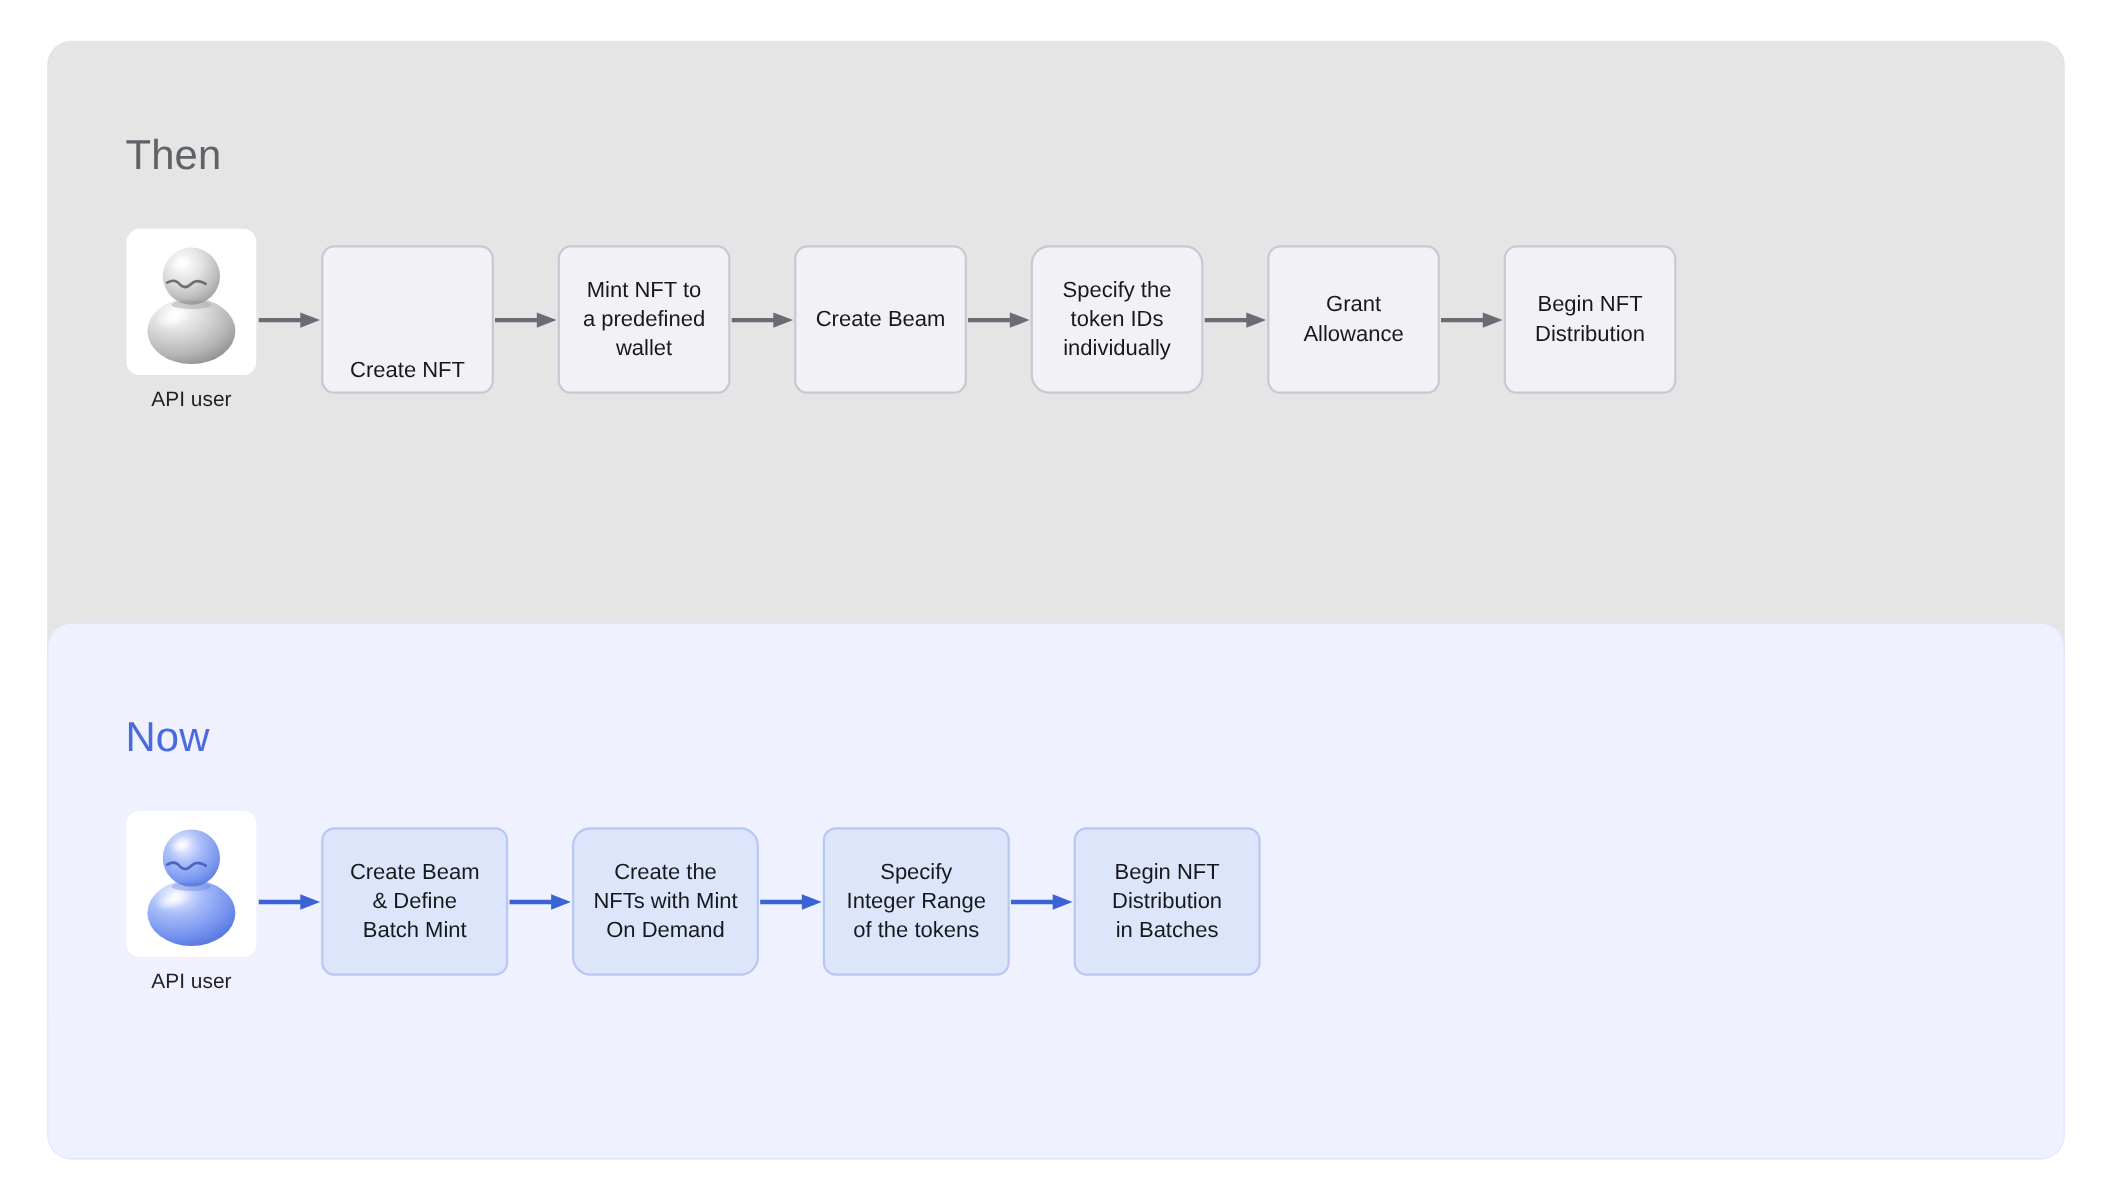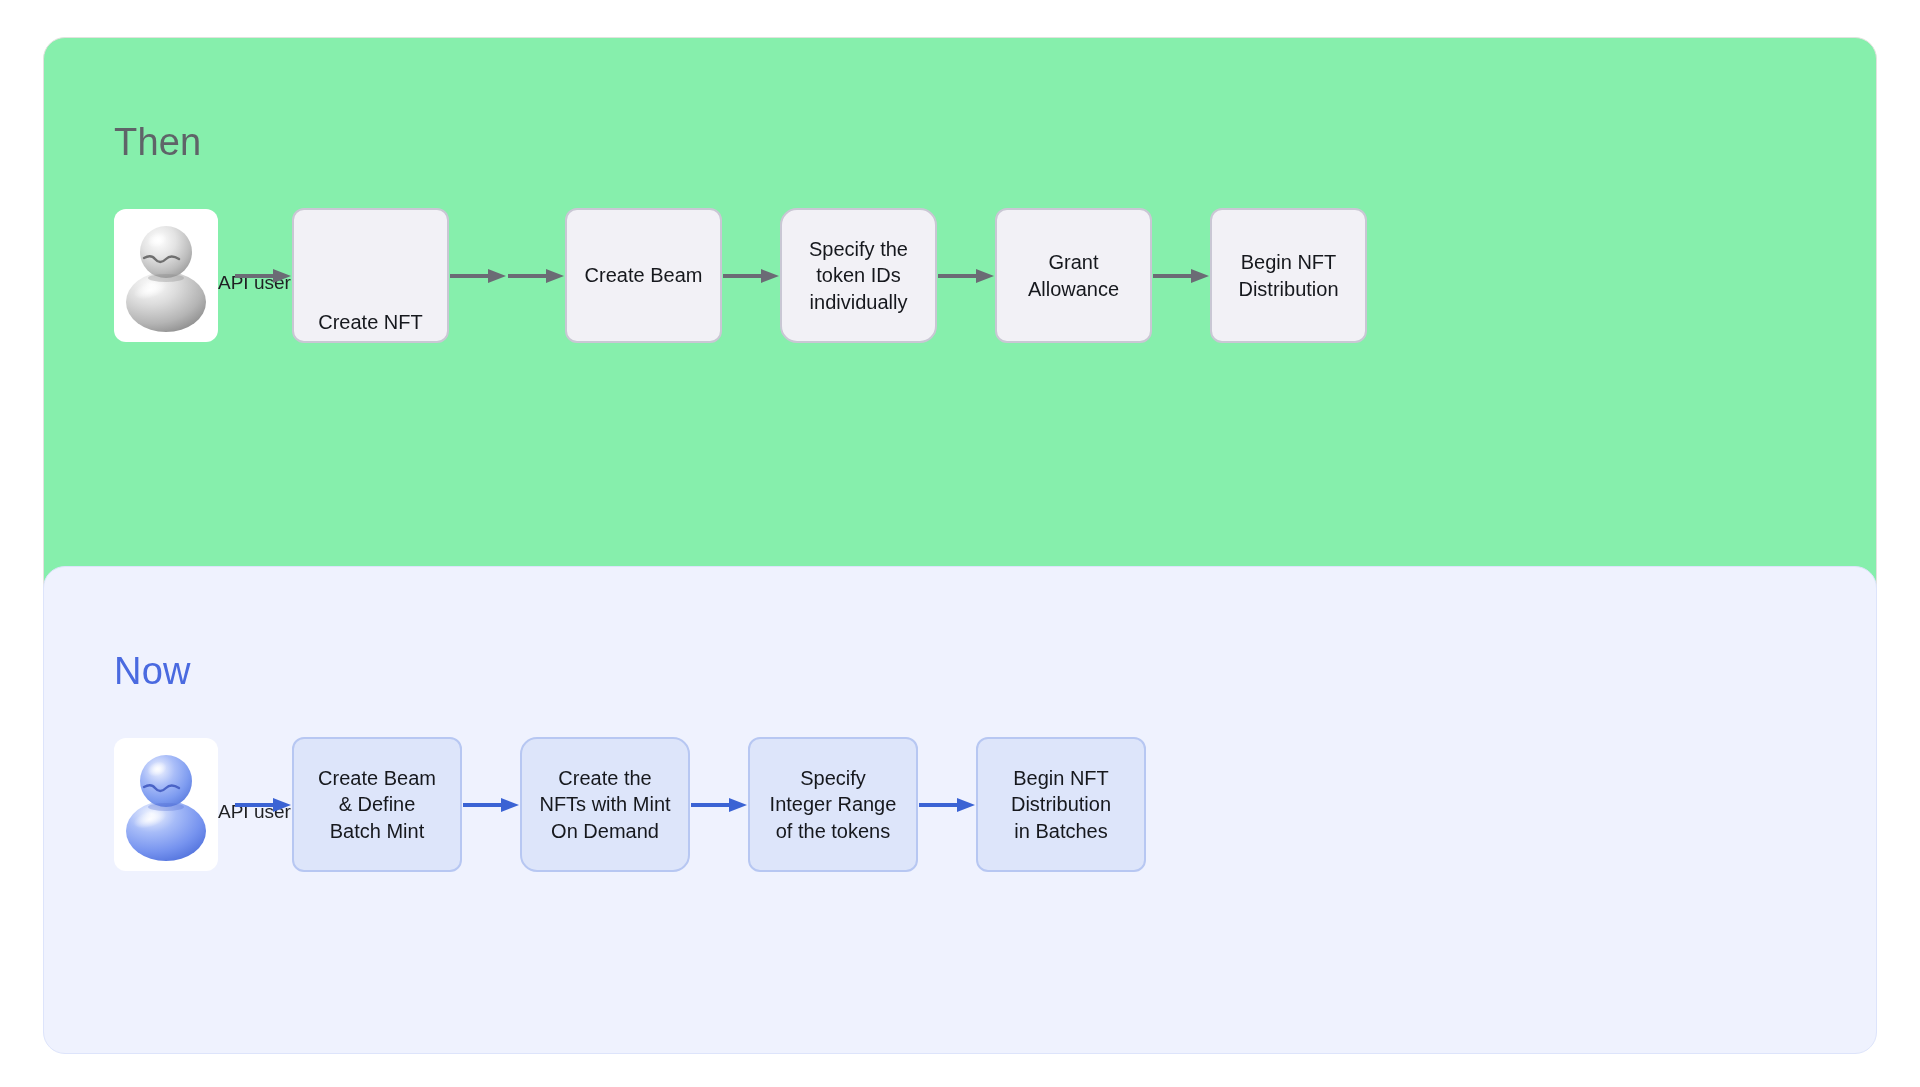--- a/index.html
+++ b/index.html
@@ -26,21 +26,21 @@
   .panel {
     position: absolute;
     box-sizing: border-box;
     border-radius: 22px;
   }
   .panel-then {
     left: 43px;
     top: 37px;
     width: 1834px;
     height: 577px;
-    background: #86efac;
+    background: #e5e5e5;
     border: 1.5px solid #e2e2de;
   }
   .panel-now {
     left: 43px;
     top: 566px;
     width: 1834px;
     height: 488px;
     background: #eff2fe;
     border: 1.5px solid #dde4fb;
   }
@@ -64,21 +64,21 @@
     left: 70px;
     display: flex;
     align-items: center;
   }
   .flow-then { top: 170px; }
   .flow-now  { top: 170px; }
 
   
   .actor {
     display: flex;
-    flex-direction: row;
+    flex-direction: column;
     align-items: center;
     width: 120px;
     flex: 0 0 auto;
   }
   .actor-card {
     width: 118px;
     height: 133px;
     background: #ffffff;
     border-radius: 12px;
     display: flex;
@@ -199,20 +199,23 @@
         <span class="step-text">Create NFT</span>
       </div>
 
       <div class="arrow">
         <svg width="56" height="20" viewBox="0 0 56 20">
           <line x1="0" y1="10" x2="40" y2="10" stroke="#6b6b75" stroke-width="4"></line>
           <polygon points="38,3 56,10 38,17" fill="#6b6b75"></polygon>
         </svg>
       </div>
 
+      <div class="step step-then w-mint-nft">
+        <span class="step-text">Mint NFT to<br>a predefined<br>wallet</span>
+      </div>
 
       <div class="arrow">
         <svg width="56" height="20" viewBox="0 0 56 20">
           <line x1="0" y1="10" x2="40" y2="10" stroke="#6b6b75" stroke-width="4"></line>
           <polygon points="38,3 56,10 38,17" fill="#6b6b75"></polygon>
         </svg>
       </div>
 
       <div class="step step-then w-create-beam">
         <span class="step-text">Create Beam</span>

